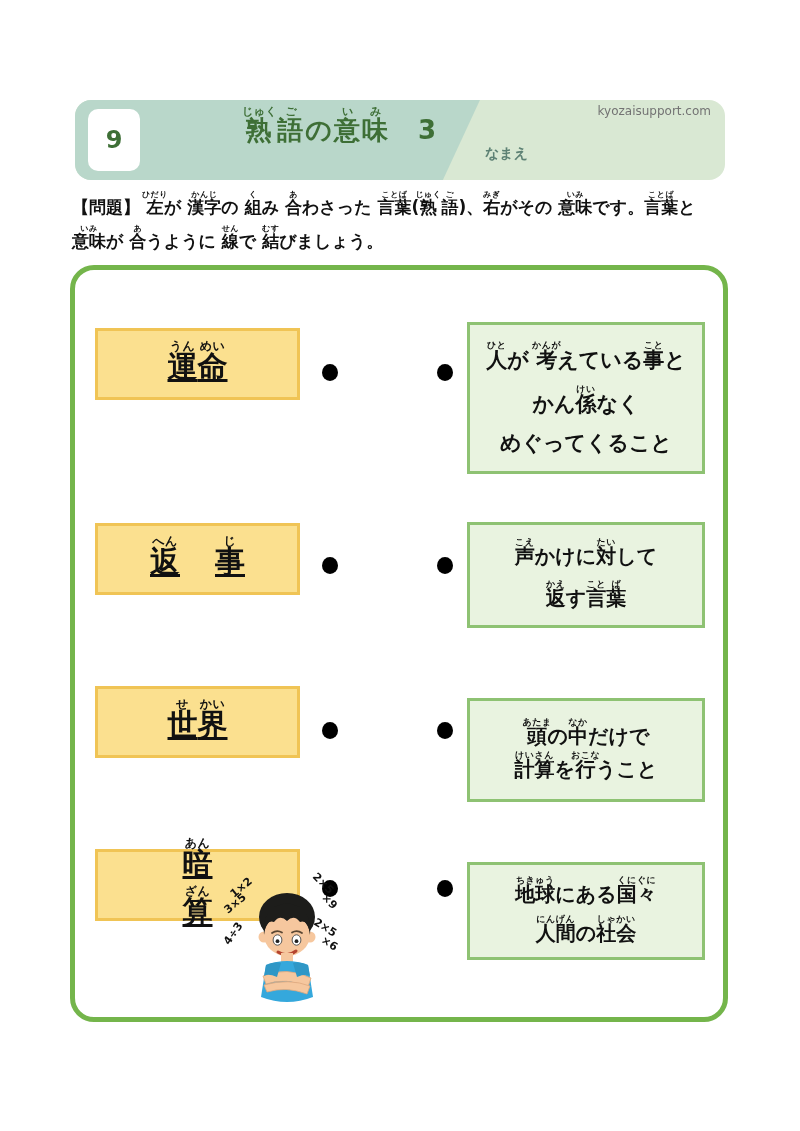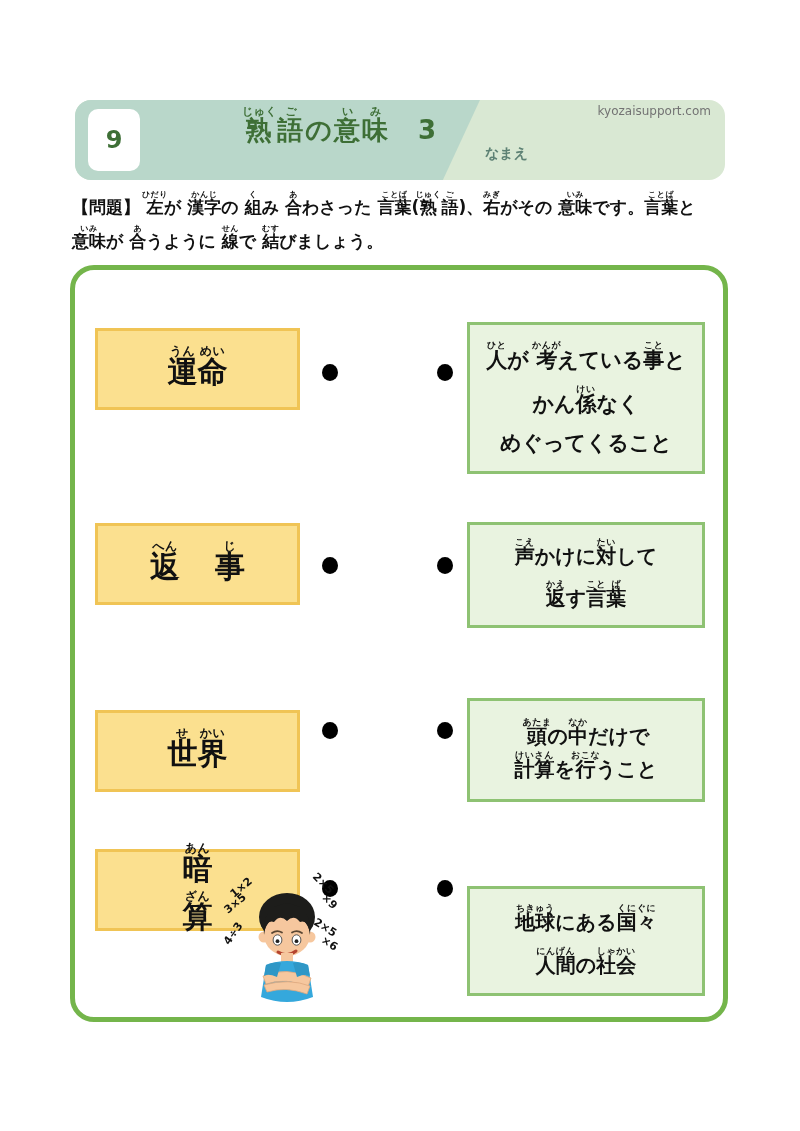--- a/index.html
+++ b/index.html
@@ -48,24 +48,24 @@
     font-size:17px; font-weight:600; line-height:33px; color:#111;
   }
   .instructions rt { font-size:8px; }
 
   
   .board {
     position:absolute; left:70px; top:265px; width:658px; height:757px;
     border:5px solid #74b54b; border-radius:24px; background:#ffffff;
   }
   .wordbox {
-    position:absolute; left:20px; width:205px; height:82px;
+    position:absolute; left:20px; width:205px; height:72px;
     background:#fbe08f; border:3px solid #f0c455;
     display:flex; align-items:center; justify-content:center;
-    font-size:30px; font-weight:bold; color:#111;
+    font-size:30px; font-weight:bold; color:#111;text-decoration:underline;
   }
   .wordbox rt { font-size:12px; }
   .meaningbox {
     position:absolute; left:392px; width:238px;
     background:#e9f3e0; border:3px solid #8ec273;
     display:flex; flex-direction:column; align-items:center;
     justify-content:space-evenly; padding:4px 2px;
     font-size:20px; font-weight:bold; color:#111; text-align:center;margin-top:28px;
   }
   .meaningbox rt { font-size:9px; }
@@ -122,38 +122,38 @@
         <ruby>返<rt>へん</rt></ruby>
         <ruby>事<rt>じ</rt></ruby>
       </div>
     <div class="dot" style="left:247px; top:287px;"></div>
     <div class="dot" style="left:362px; top:287px;"></div>
     <div class="meaningbox" style="top:224px; height:106px;font-family:Liberation Mono, monospace;">
       <div class="mline"><ruby>声<rt>こえ</rt></ruby>かけに<ruby>対<rt>たい</rt></ruby>して</div>
       <div class="mline"><ruby>返<rt>かえ</rt></ruby>す<ruby>言<rt>こと</rt></ruby><ruby>葉<rt>ば</rt></ruby></div>
     </div>
 
-    <div class="wordbox" style="top:440px;">
+    <div class="wordbox" style="top:416px;">
         <ruby>世<rt>せ</rt></ruby>
         <ruby>界<rt>かい</rt></ruby>
       </div>
     <div class="dot" style="left:247px; top:452px;"></div>
     <div class="dot" style="left:362px; top:452px;"></div>
     <div class="meaningbox" style="top:400px; height:104px;justify-content:center;">
       <div class="mline"><ruby>頭<rt>あたま</rt></ruby>の<ruby>中<rt>なか</rt></ruby>だけで</div>
       <div class="mline"><ruby>計算<rt>けいさん</rt></ruby>を<ruby>行<rt>おこな</rt></ruby>うこと</div>
     </div>
 
     <div class="wordbox" style="top:579px;flex-direction:column;">
         <ruby>暗<rt>あん</rt></ruby>
         <ruby>算<rt>ざん</rt></ruby>
       </div>
     <div class="dot" style="left:247px; top:610px;"></div>
     <div class="dot" style="left:362px; top:610px;"></div>
-    <div class="meaningbox" style="top:588px; height:110px;">
+    <div class="meaningbox" style="top:564px; height:98px;">
       <div class="mline"><ruby>地球<rt>ちきゅう</rt></ruby>にある<ruby>国々<rt>くにぐに</rt></ruby></div>
       <div class="mline"><ruby>人間<rt>にんげん</rt></ruby>の<ruby>社会<rt>しゃかい</rt></ruby></div>
     </div>
 
     <div class="illustration">
       <span class="mathchip" style="left:2px;  top:16px; transform:rotate(-40deg);">1×2</span>
       <span class="mathchip" style="left:-4px; top:32px; transform:rotate(-40deg);">3×5</span>
       <span class="mathchip" style="left:84px; top:12px; transform:rotate(45deg);">2×5</span>
       <span class="mathchip" style="left:94px; top:30px; transform:rotate(45deg);">×9</span>
       <span class="mathchip" style="left:-6px; top:62px; transform:rotate(-55deg);">4÷3</span>

